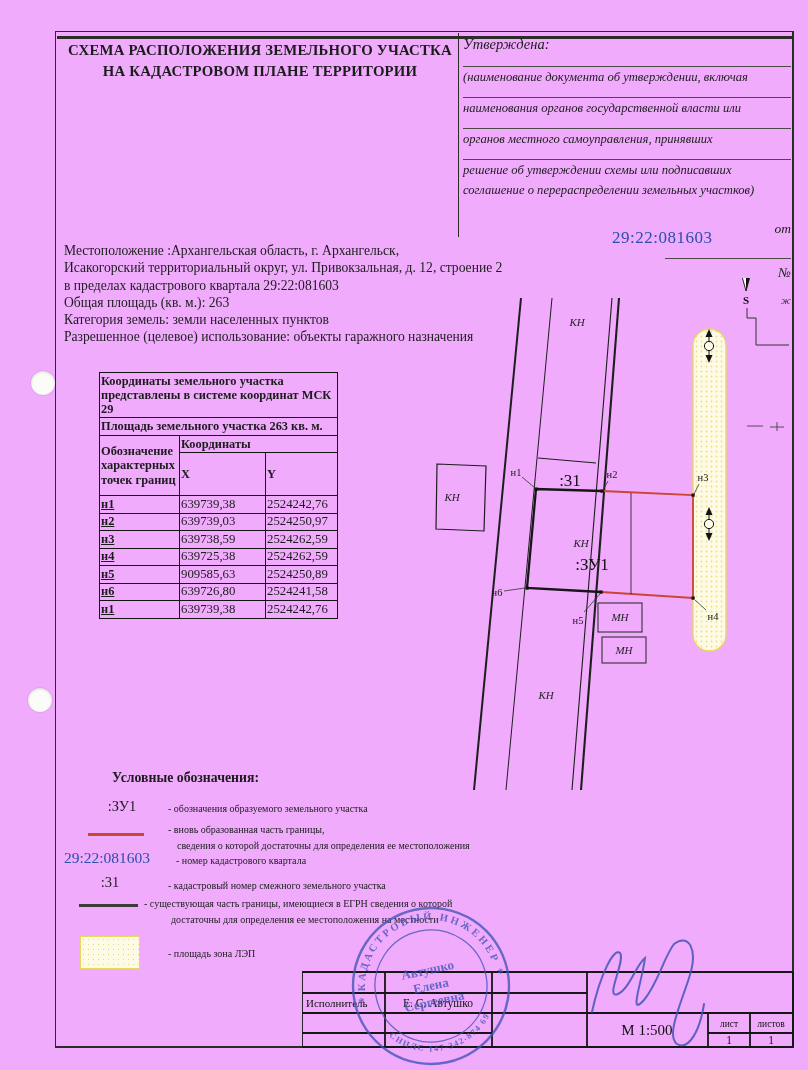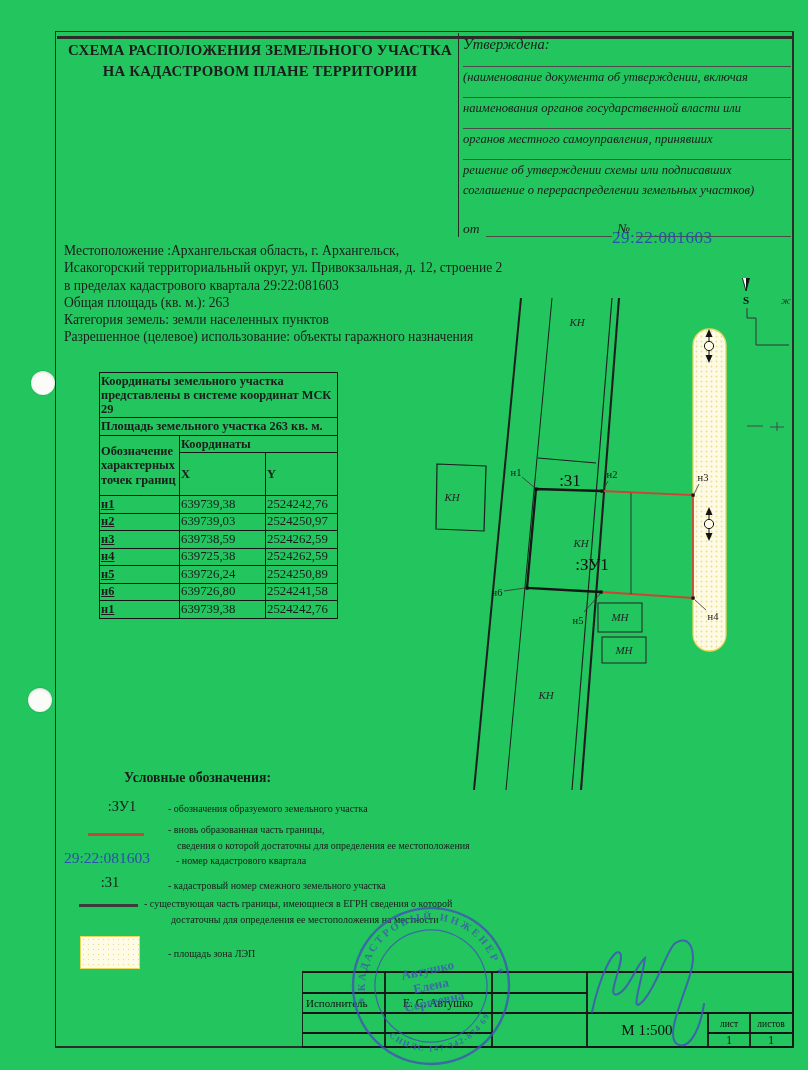--- a/index.html
+++ b/index.html
@@ -1,30 +1,30 @@
 <!DOCTYPE html>
 <html><head>
 <meta charset="utf-8">
 <style>
   html,body{margin:0;padding:0;background:#e9e9e6;}
-  .page{position:relative;width:808px;height:1070px;background:#22c55e;overflow:hidden;
+  .page{position:relative;width:808px;height:1070px;background:#f0abfc;overflow:hidden;
         font-family:"Liberation Serif",serif;color:#1c1c1c;}
   .abs{position:absolute;}
   
   .fr{position:absolute;background:#2b2b28;}
   .hole{position:absolute;width:24px;height:24px;border-radius:50%;background:#fbfbf8;
         box-shadow:inset 0 1px 3px rgba(0,0,0,.14),0 0 0 1px rgba(0,0,0,.05);}
   
   .doc-title{font-weight:bold;font-size:14.8px;line-height:21px;text-align:center;letter-spacing:.2px;}
   
   .approval{position:absolute;left:463px;top:36px;width:328px;}
   .ap-head{font-style:italic;font-size:14.5px;margin-bottom:9px;}
   .ap-cap{font-style:italic;font-size:12.6px;border-top:1px solid #4a4a46;padding-top:3px;margin-top:13px;line-height:14px;}
   .ap-cap.cont{border-top:none;margin-top:3px;}
-  .ap-from{display:flex;margin-top:24px;font-style:italic;font-size:13.5px;gap:6px;align-items:flex-end;}
+  .ap-from{display:flex;margin-top:24px;font-style:italic;font-size:13.5px;gap:6px;align-items:flex-end;flex-direction:column;}
   .uline{border-bottom:1px solid #4a4a46;height:15px;display:inline-block;}
   .grow{flex:1;}
   
   .loc{position:absolute;left:64px;top:242px;width:474px;font-size:13.6px;line-height:17.3px;}
   .qnum{position:absolute;left:612px;top:228px;font-size:17px;color:#2b4fad;letter-spacing:.5px;}
   
   table.coords{position:absolute;left:99px;top:372px;border-collapse:collapse;width:238px;table-layout:fixed;}
   table.coords td{border:1px solid #141414;text-align:left;vertical-align:middle;padding:0 1px;}
   .ct-h{font-weight:600;font-size:12.4px;line-height:14.2px;}
   .ct-d{font-size:12.8px;}
@@ -135,21 +135,21 @@
           <td class="ct-d">639738,59</td>
           <td class="ct-d">2524262,59</td>
         </tr>
     <tr>
           <td class="ct-p" style="height:16.5px;">н4</td>
           <td class="ct-d">639725,38</td>
           <td class="ct-d">2524262,59</td>
         </tr>
     <tr>
           <td class="ct-p" style="height:16.5px;">н5</td>
-          <td class="ct-d">639726,24</td>
+          <td class="ct-d">909585,63</td>
           <td class="ct-d">2524250,89</td>
         </tr>
     <tr>
           <td class="ct-p" style="height:16.5px;">н6</td>
           <td class="ct-d">639726,80</td>
           <td class="ct-d">2524241,58</td>
         </tr>
     <tr>
           <td class="ct-p" style="height:16.5px;">н1</td>
           <td class="ct-d">639739,38</td>
@@ -252,21 +252,21 @@
 
     <path d="M747,308 L747,318 L756,318 L756,345 L789,345" fill="none" stroke="#333" stroke-width="1"></path>
     <g stroke="#444" stroke-width="0.9">
       <line x1="747" y1="426" x2="763" y2="426"></line>
       <line x1="770" y1="427" x2="784" y2="427"></line>
       <line x1="777" y1="422" x2="777" y2="431"></line>
     </g>
     <text x="786" y="304" text-anchor="middle" class="m-zh">ж</text>
   </svg>
 
-  <div class="abs lg lg-head" style="left:124px;top:770px;text-align:center;">Условные обозначения:</div>
+  <div class="abs lg lg-head" style="left:112px;top:770px;text-align:center;">Условные обозначения:</div>
 
   <div class="abs lg lg-sym" style="left:90px;top:799px;width:64px;text-align:center;">:ЗУ1</div>
   <div class="abs lg" style="left:168px;top:801px;">- обозначения образуемого  земельного участка</div>
 
   <div class="swatch-red"></div>
   <div class="abs lg" style="left:168px;top:822px;">- вновь образованная часть границы,</div>
   <div class="abs lg" style="left:177px;top:838px;">сведения о которой достаточны для определения ее местоположения</div>
 
   <div class="abs lg" style="left:64px;top:850px;font-size:15.5px;color:#2b4fad;">29:22:081603</div>
   <div class="abs lg" style="left:176px;top:853px;">- номер кадастрового квартала</div>

